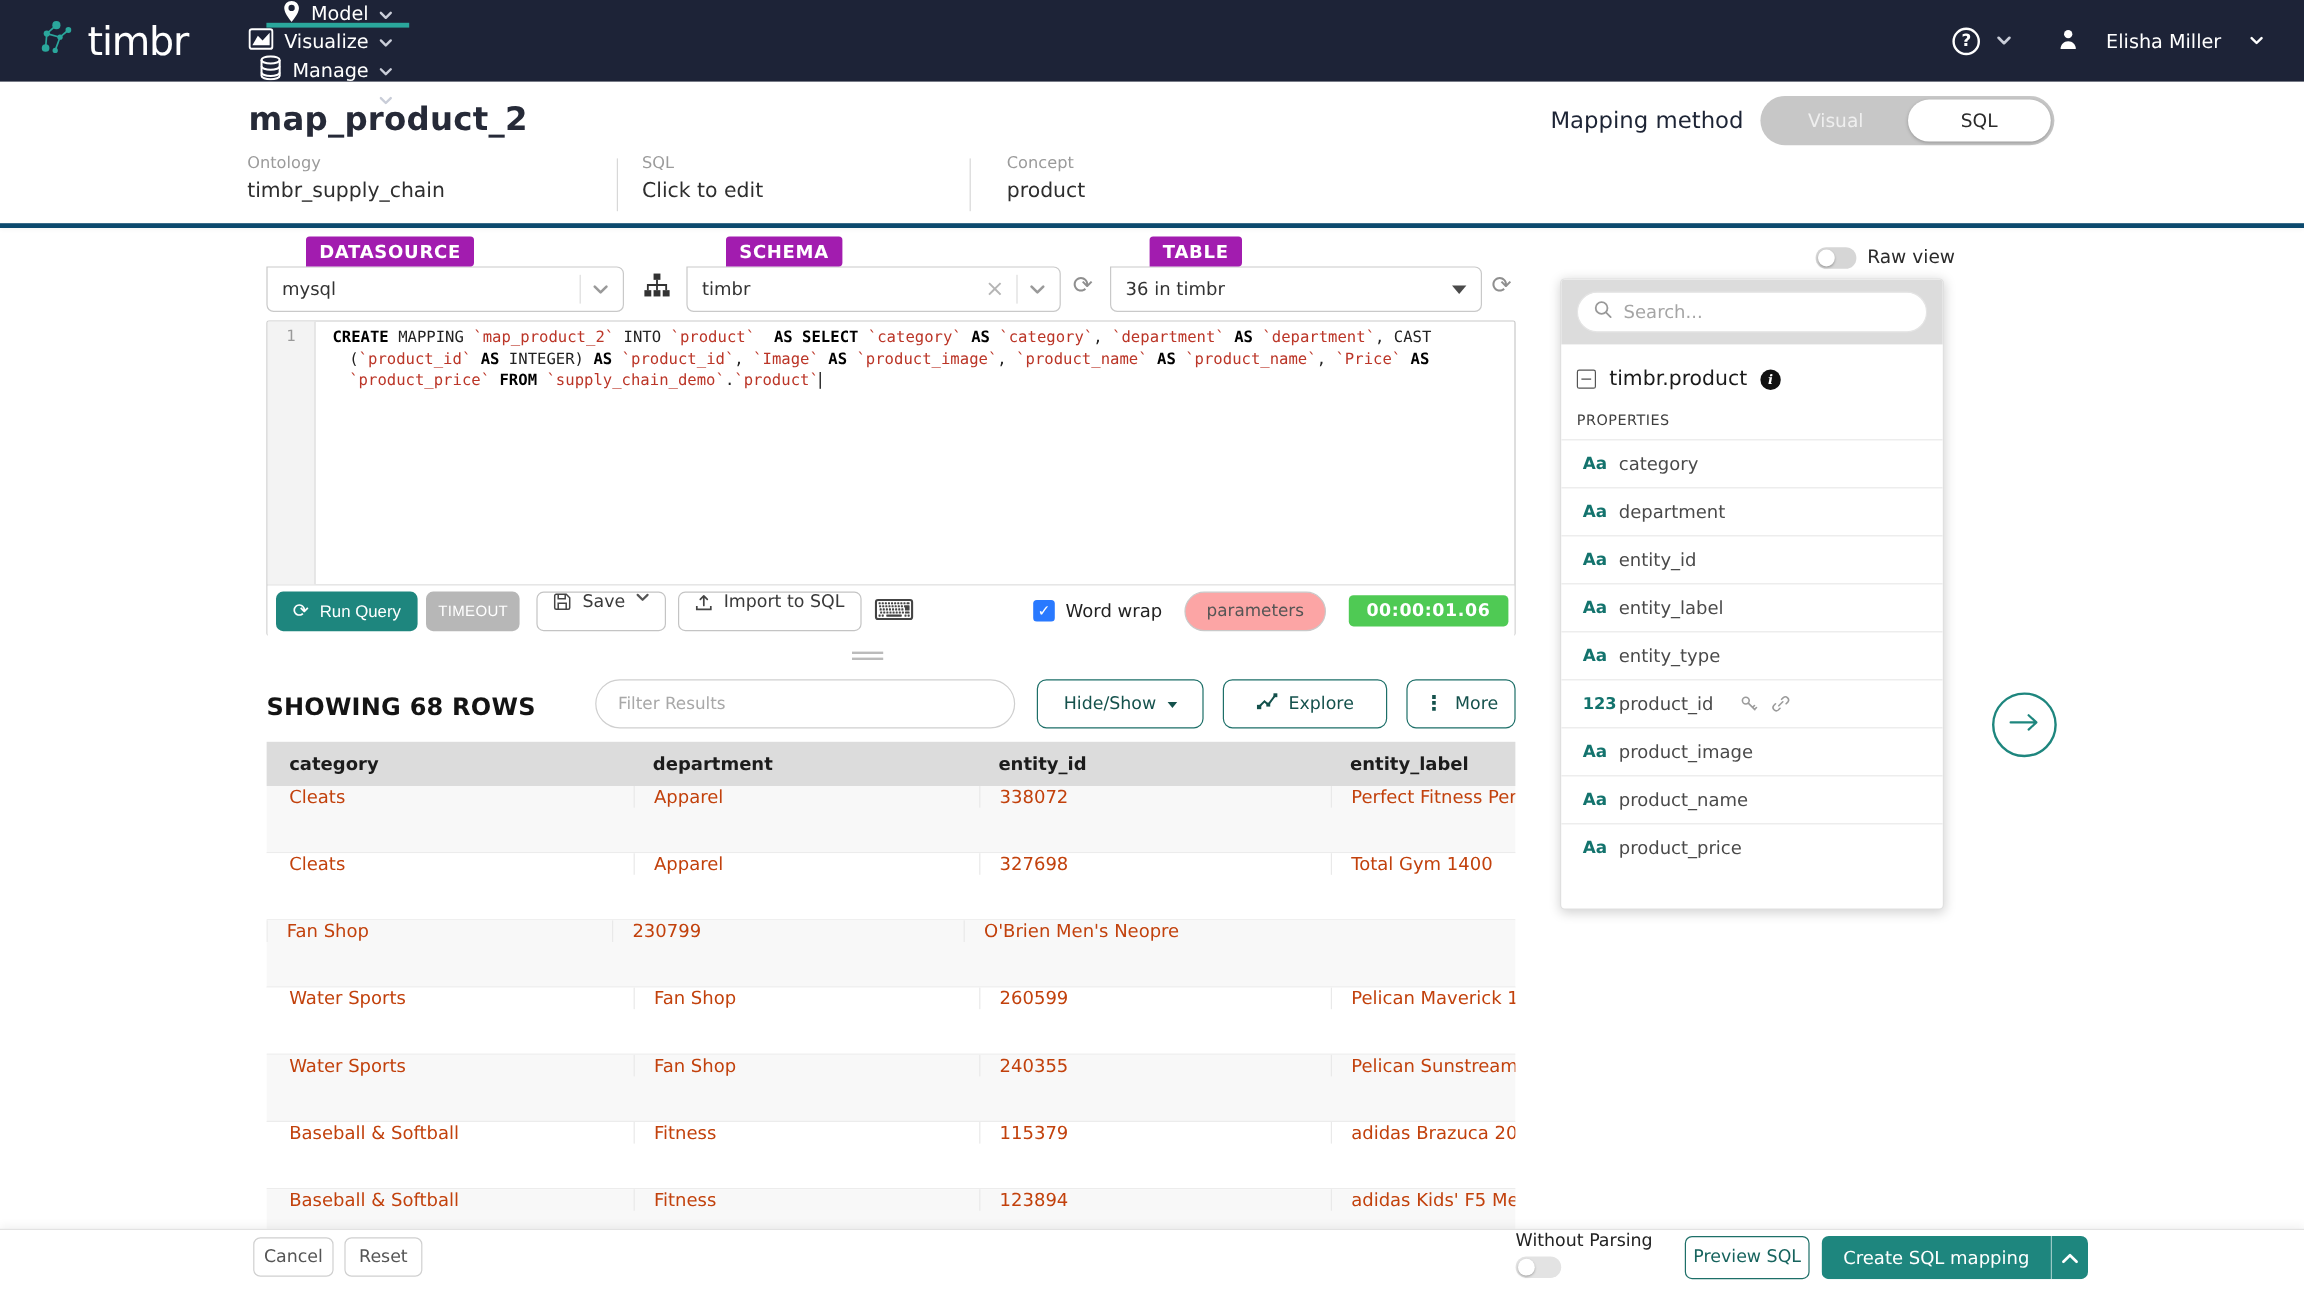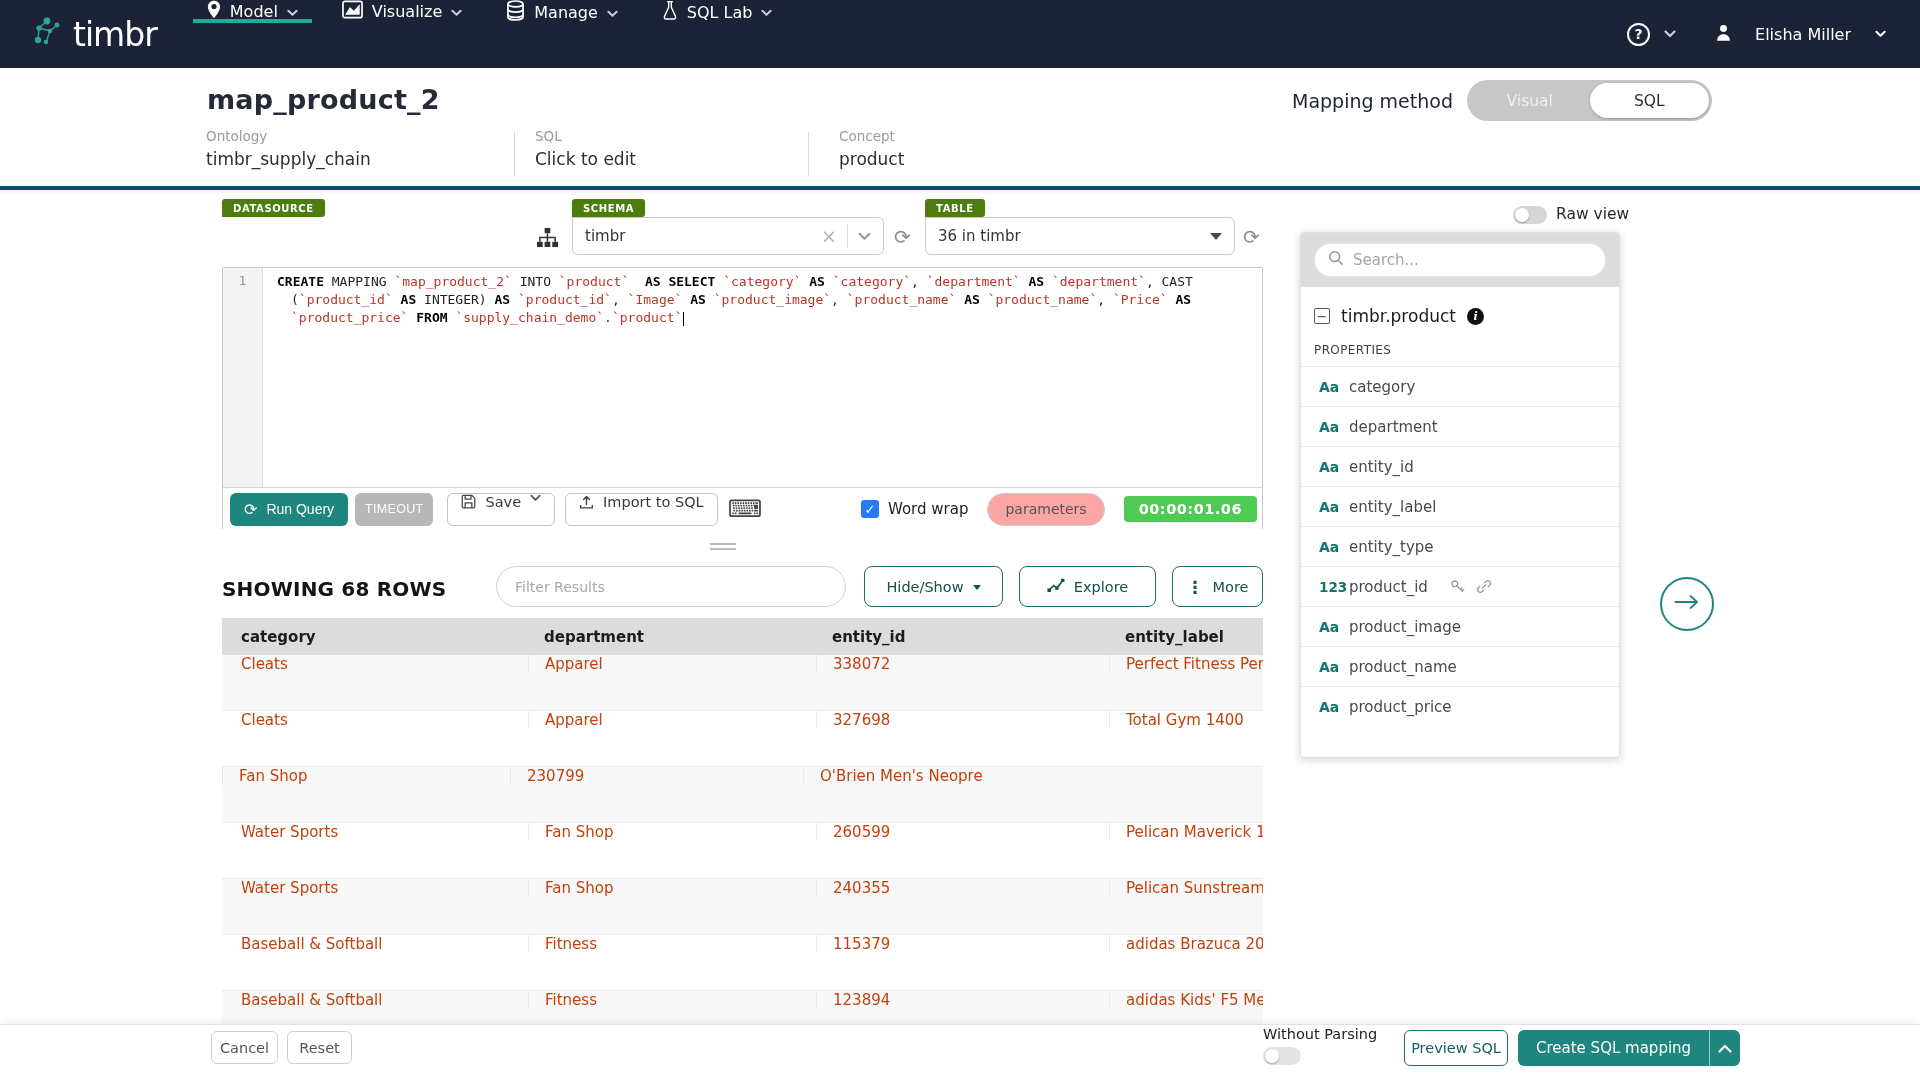--- a/index.html
+++ b/index.html
@@ -4,21 +4,21 @@
 <style>
   * { margin:0; padding:0; box-sizing:border-box; }
   html,body { width:1920px; height:1080px; }
   body { font-family:"DejaVu Sans", sans-serif; background:#fff; position:relative; overflow:hidden; color:#222; }
   .screen { position:absolute; inset:0; }
 
   
   .topnav { position:absolute; left:0; top:0; width:1920px; height:68px; background:#1d2337; display:flex; align-items:stretch; color:#fff; z-index:50; }
   .logo { display:flex; align-items:center; gap:9px; margin-left:30px; cursor:pointer; }
   .logo-text { font-size:33px; color:#fff; letter-spacing:-1px; }
-  .nav-items { display:flex; margin-left:28px; align-items:flex-start; }
+  .nav-items { display:flex; margin-left:28px; align-items:flex-end;flex-direction:column; }
   .nav-item { position:relative; display:flex; align-items:center; gap:9px; padding:0 22px; font-size:16px; cursor:pointer; }
   .nav-item .chev { color:#c9cdd8; margin-top:2px; }
   .nav-item.active::after { content:""; position:absolute; left:8px; right:8px; bottom:0; height:4px; background:#2aa79c; }
   .nav-right { margin-left:auto; display:flex; align-items:center; gap:14px; margin-right:34px; }
   .help-circle { width:23px; height:23px; border:2px solid #fff; border-radius:50%; display:flex; align-items:center; justify-content:center; font-size:14px; font-weight:bold; }
   .nav-user { display:flex; align-items:center; gap:24px; margin-left:26px; cursor:pointer; font-size:16px; }
 
   
   .pagehead { position:absolute; left:0; top:68px; width:1920px; height:122px; background:#fff; border-bottom:4px solid #0c4a6e; box-shadow:0 2px 4px rgba(0,0,0,.05); z-index:5; }
   .page-title { position:absolute; left:207px; top:16px; font-size:27px; font-weight:600; color:#262a38; letter-spacing:.2px; }
@@ -27,21 +27,21 @@
   .toggle-opt { width:50%; display:flex; align-items:center; justify-content:center; font-size:15.5px; border-radius:18px; }
   .toggle-opt.visual { color:#efefef; }
   .toggle-opt.sqlsel { background:#fff; color:#2b2b2b; box-shadow:0 1px 3px rgba(0,0,0,.25); }
   .meta-block { position:absolute; top:60px; }
   .meta-label { font-size:13.5px; color:#9b9b9b; margin-bottom:5px; }
   .meta-value { font-size:17px; color:#2e2e2e; }
   .meta-div { position:absolute; top:64px; width:1px; height:44px; background:#d8d8d8; }
 
   
   .fgroup { position:absolute; top:197px; }
-  .badge { display:inline-block; background:#4d7c0f; color:#fff; font-size:10px; font-weight:bold; letter-spacing:.6px; padding:4px 11px 3px; border-radius:3px 3px 3px 0; }
+  .badge { display:inline-block; background:#a21caf; color:#fff; font-size:15px; font-weight:bold; letter-spacing:.6px; padding:4px 11px 3px; border-radius:3px 3px 3px 0;margin-left:33px; }
   .fbox { height:38px; border:1px solid #c9c9c9; border-radius:0 6px 6px 6px; background:#fff; display:flex; align-items:center; padding:0 12px; font-size:15px; color:#333; cursor:pointer; }
   .fbox .grow { flex:1; }
   .vline { width:1px; height:24px; background:#dcdcdc; margin:0 10px; }
   .x-icon { font-size:19px; color:#b5b5b5; line-height:1; cursor:pointer; }
   .caret-solid { width:0; height:0; border-left:6px solid transparent; border-right:6px solid transparent; border-top:7px solid #4a4a4a; }
   .mid-icon { position:absolute; cursor:pointer; }
   .refresh-glyph { font-size:20px; color:#8f8f8f; }
 
   
   .editor-wrap { position:absolute; left:222px; top:267px; width:1041px; height:263px; border:1px solid #c9c9c9; border-radius:2px; background:#fff; }
@@ -236,20 +236,28 @@
     </div>
     <div class="meta-div" style="left:808px"></div>
     <div class="meta-block" style="left:839px">
       <div class="meta-label">Concept</div>
       <div class="meta-value">product</div>
     </div>
   </section>
 
   <div class="fgroup" style="left:222px">
     <span class="badge">DATASOURCE</span>
+    <div class="fbox" style="width:298px">
+      <span>mysql</span>
+      <span class="grow"></span>
+      <span class="vline"></span>
+      <svg width="13" height="9" viewBox="0 0 12 8" style="color:#9a9a9a">
+          <path d="M1.5 1.5 6 6l4.5-4.5" fill="none" stroke="currentColor" stroke-width="2" stroke-linecap="round" stroke-linejoin="round"></path>
+        </svg>
+    </div>
   </div>
   <span class="mid-icon" style="left:536px; top:227px">
     <svg width="23" height="21" viewBox="0 0 24 22">
         <rect x="9" y="1" width="6" height="5.5" fill="#333"></rect>
         <rect x="1" y="15.5" width="6" height="5.5" fill="#333"></rect>
         <rect x="9" y="15.5" width="6" height="5.5" fill="#333"></rect>
         <rect x="17" y="15.5" width="6" height="5.5" fill="#333"></rect>
         <path d="M12 6.5v4.5M4 15.5V11h16v4.5M12 11v4.5" stroke="#333" stroke-width="1.6" fill="none"></path>
       </svg>
   </span>

